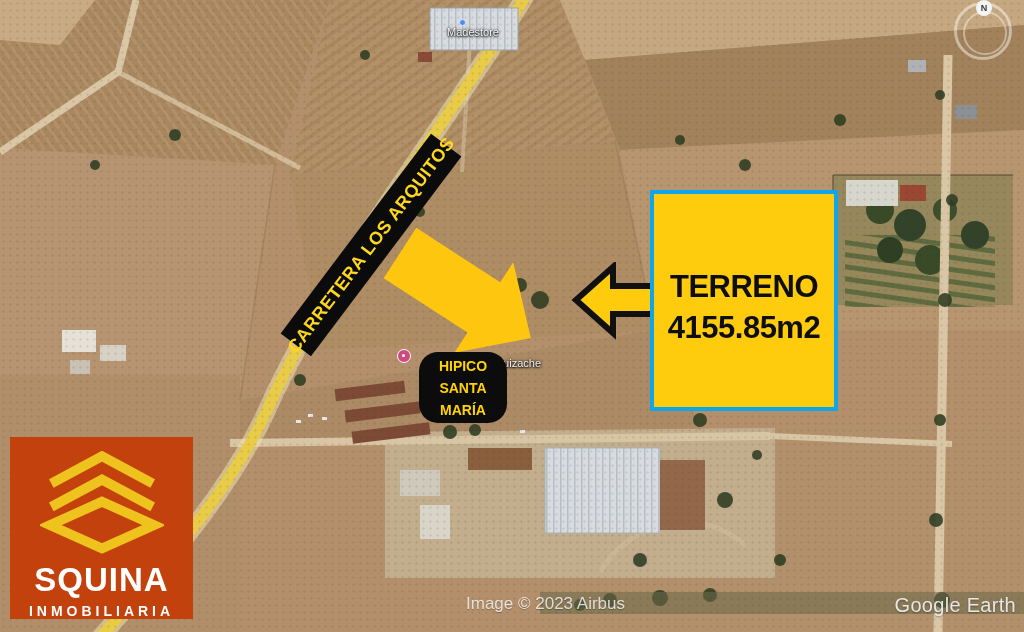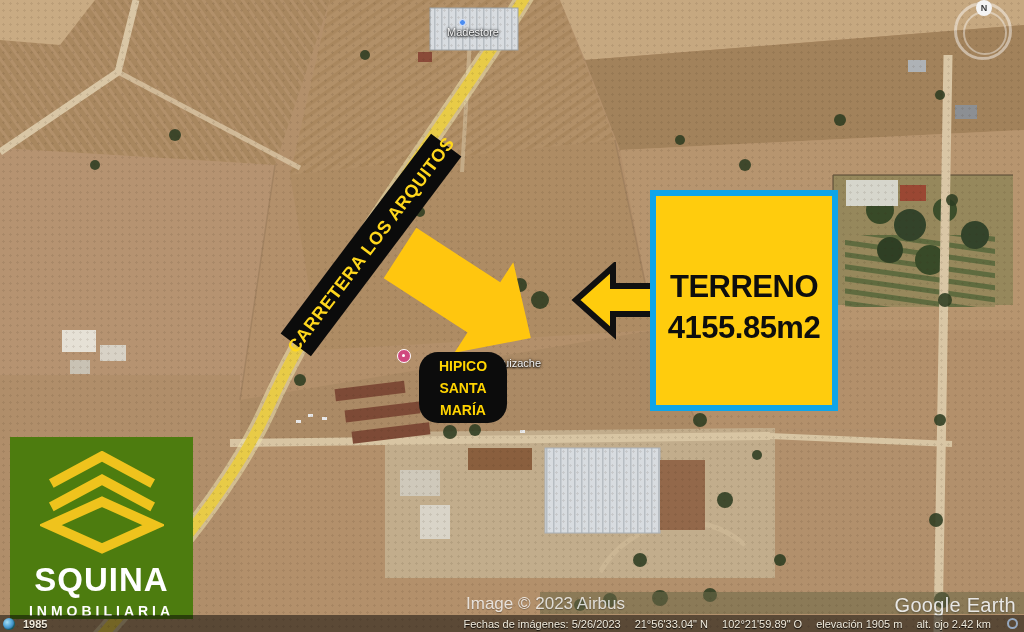--- a/index.html
+++ b/index.html
@@ -29,34 +29,34 @@
     justify-content:center;}
   #road-banner span{color:#FFD71C;font-weight:bold;font-size:18px;letter-spacing:.5px;
     white-space:nowrap;}
 
   
   #property-arrow{position:absolute;left:378px;top:205px;z-index:4;}
   #sign-arrow{position:absolute;left:571px;top:262px;z-index:4;}
 
   
   #sale-sign{position:absolute;left:650px;top:190px;width:188px;height:221px;z-index:4;
-    background:#FFCC0D;border:6px solid #0ea5e9;display:flex;flex-direction:column;
+    background:#FFCC0D;border:4px solid #0ea5e9;display:flex;flex-direction:column;
     justify-content:center;align-items:center;padding-top:12px;}
   #sale-sign div{color:#0e0e0e;font-weight:bold;font-size:31px;line-height:41px;
     letter-spacing:-0.5px;white-space:nowrap;}
 
   
   #hipico{position:absolute;left:419px;top:352px;width:88px;height:71px;z-index:5;
     background:#0c0c0c;display:flex;flex-direction:column;justify-content:center;
     align-items:center;border-radius:19px;}
   #hipico div{color:#FFD400;font-weight:bold;font-size:14px;line-height:22px;}
 
   
   #logo{position:absolute;left:10px;top:437px;width:183px;height:182px;z-index:5;
-    background:#4d7c0f;display:flex;flex-direction:column;align-items:center;
+    background:#c2410c;display:flex;flex-direction:column;align-items:center;
     padding-top:14px;}
   #logo-name{color:#fff;font-weight:bold;font-size:33px;letter-spacing:1px;margin-top:6px;}
   #logo-sub{color:#fff;font-size:14px;letter-spacing:4px;margin-top:4px;font-weight:bold;}
 
   
   #compass{position:absolute;left:954px;top:2px;width:58px;height:58px;z-index:6;
     border:3px solid rgba(255,255,255,.45);border-radius:50%;}
   #compass::before{content:"";position:absolute;left:6px;top:6px;width:40px;height:40px;
     border:2px solid rgba(255,255,255,.4);border-radius:50%;}
   #north-badge{position:absolute;left:976px;top:0px;width:16px;height:16px;z-index:7;
@@ -255,26 +255,14 @@
   </div>
 
   <div id="compass"></div>
   <div id="north-badge">
     <span>N</span>
   </div>
 
   <div id="imagery-credit">Image © 2023 Airbus</div>
   <div id="brand-mark">Google Earth</div>
 
-  <div id="status-bar">
-    <span id="globe-icon"></span>
-    <span id="history-year">1985</span>
-    <div id="status-right">
-      <span>Fechas de imágenes: 5/26/2023</span>
-      <span>21°56'33.04" N</span>
-      <span>102°21'59.89" O</span>
-      <span>elevación 1905 m</span>
-      <span>alt. ojo 2.42 km</span>
-      <span id="status-orb"></span>
-    </div>
-  </div>
 
 </div>
 
 </body></html>

